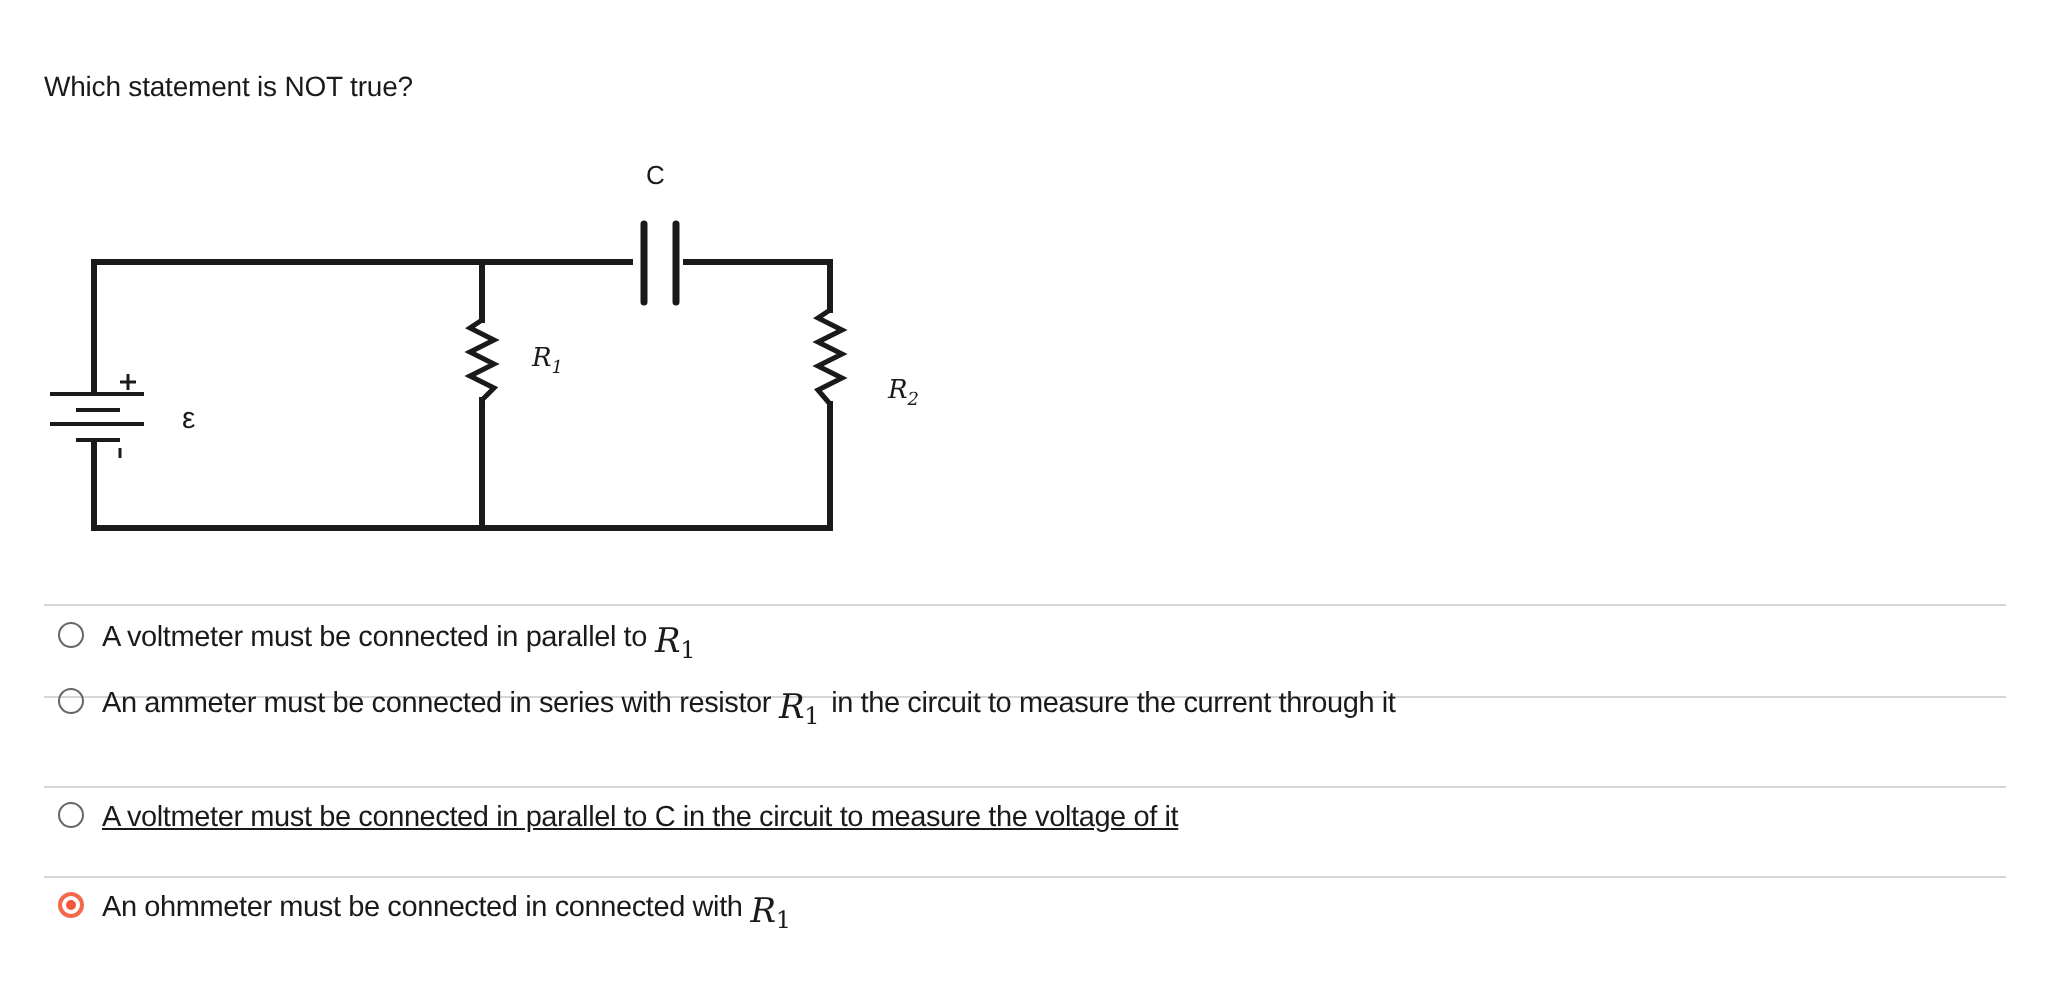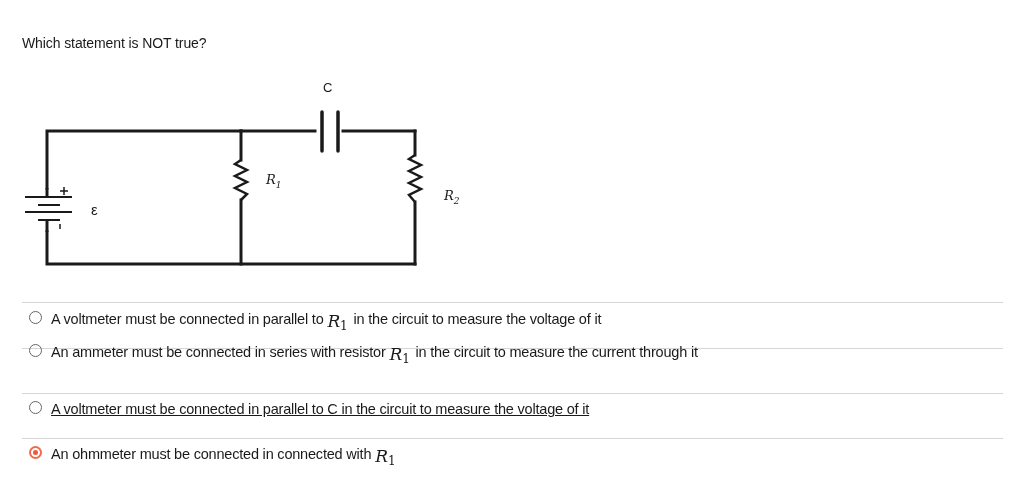--- a/index.html
+++ b/index.html
@@ -69,21 +69,20 @@
 
 <div class="sep" style="top:302px;"></div>
 <div class="sep" style="top:348px;"></div>
 <div class="sep" style="top:393px;"></div>
 <div class="sep" style="top:438px;"></div>
 
 <div class="option" style="top:311px;">
   <span class="radio"></span>
   <span>A voltmeter must be connected in parallel to</span>
   <span class="math"><span>R</span><sub>1</sub></span>
-  <span>in the circuit to measure the voltage of it</span>
 </div>
 
 <div class="option" style="top:344px;">
   <span class="radio"></span>
   <span>An ammeter must be connected in series with resistor</span>
   <span class="math"><span>R</span><sub>1</sub></span>
   <span>in the circuit to measure the current through it</span>
 </div>
 
 <div class="option" style="top:401px;text-decoration:underline;">

